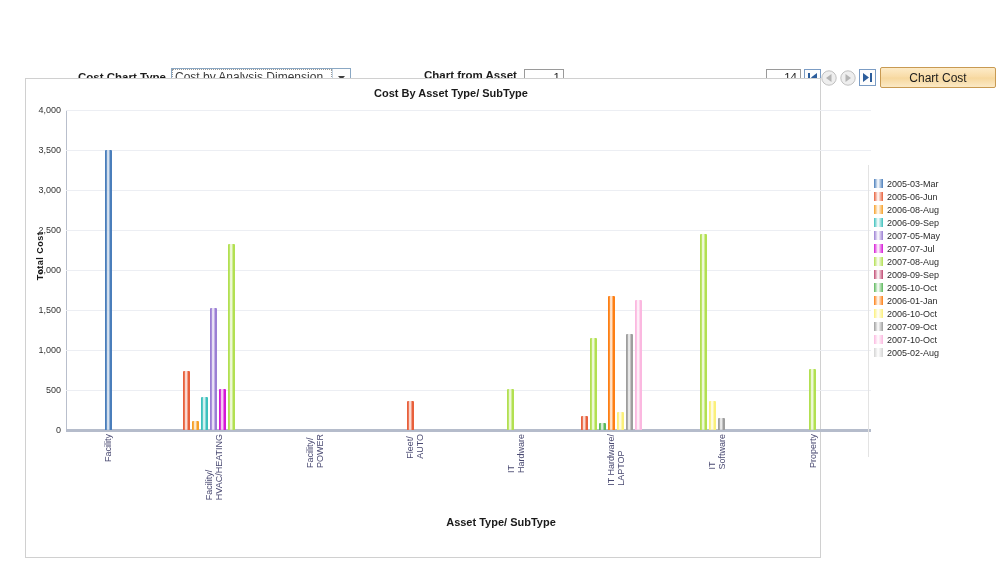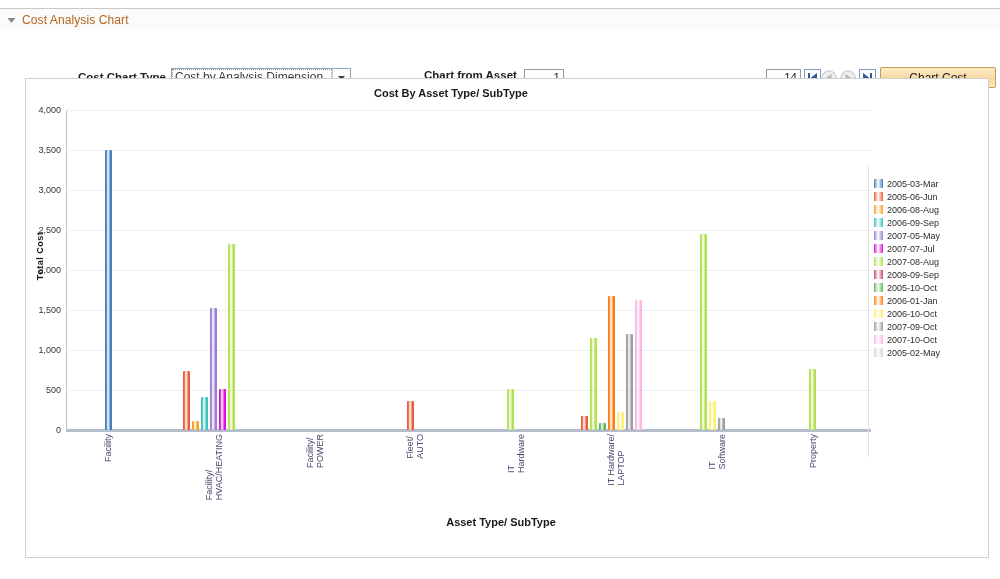--- a/index.html
+++ b/index.html
@@ -82,21 +82,21 @@
     position:absolute;left:880px;top:37px;width:116px;height:21px;
     border:1px solid #c89a52;border-radius:2px;
     background:linear-gradient(180deg,#fdebc8 0%,#f8dba6 48%,#f6d79d 52%,#fbe9c6 100%);
     font-size:12px;color:#1c1c1c;font-family:"Liberation Sans", sans-serif;
     display:flex;align-items:center;justify-content:center;
     box-sizing:border-box;
   }
 
   
   .chart-panel{
-    position:absolute;left:25px;top:78px;width:964px;height:480px;
+    position:absolute;left:25px;top:78px;width:796px;height:480px;
     border:1px solid #d0d0d0;background:#ffffff;box-sizing:border-box;
   }
   .chart-title{
     position:absolute;left:0;top:8px;width:850px;text-align:center;
     font-size:11px;font-weight:bold;color:#1a1a1a;
   }
   .xaxis-title{
     position:absolute;left:0;top:437px;width:950px;text-align:center;
     font-size:11px;font-weight:bold;color:#1a1a1a;
   }
@@ -159,28 +159,20 @@
   }
   .legend-divider{
     position:absolute;left:842px;top:86px;width:1px;height:292px;background:#e3e3e3;
   }
 </style>
 </head>
 <body>
 
 <div class="page">
 
-  <div class="group-header">
-    <div class="twisty">
-      <svg width="11" height="11" viewBox="0 0 11 11" aria-hidden="true">
-        <polygon points="1.5,3 9.5,3 5.5,8" fill="#8a8a8a"></polygon>
-      </svg>
-    </div>
-    <div class="group-title">Cost Analysis Chart</div>
-  </div>
 
   <div class="toolbar">
 
     <div class="lbl" id="lbl-cost-chart-type">Cost Chart Type</div>
 
     <div class="ddl">
       <div class="ddl-text">Cost by Analysis Dimension</div>
       <div class="ddl-arrow">
         <svg width="9" height="9" viewBox="0 0 9 9" aria-hidden="true">
             <polygon points="1,3 8,3 4.5,7" fill="#3c3c3c"></polygon>
@@ -392,18 +384,18 @@
         <div class="legend-row">
           <div class="legend-sw" style="background: linear-gradient(90deg, rgb(158, 158, 158) 0%, rgba(255, 255, 255, 0.533) 45%, rgb(158, 158, 158) 100%);"></div>
           <div class="legend-tx">2007-09-Oct</div>
         </div>
         <div class="legend-row">
           <div class="legend-sw" style="background: linear-gradient(90deg, rgb(251, 184, 224) 0%, rgba(255, 255, 255, 0.533) 45%, rgb(251, 184, 224) 100%);"></div>
           <div class="legend-tx">2007-10-Oct</div>
         </div>
         <div class="legend-row">
           <div class="legend-sw" style="background: linear-gradient(90deg, rgb(212, 212, 212) 0%, rgba(255, 255, 255, 0.533) 45%, rgb(212, 212, 212) 100%);"></div>
-          <div class="legend-tx">2005-02-May</div>
+          <div class="legend-tx">2005-02-Aug</div>
         </div>
       </div>
   </div>
 
 </div>
 
 </body></html>

